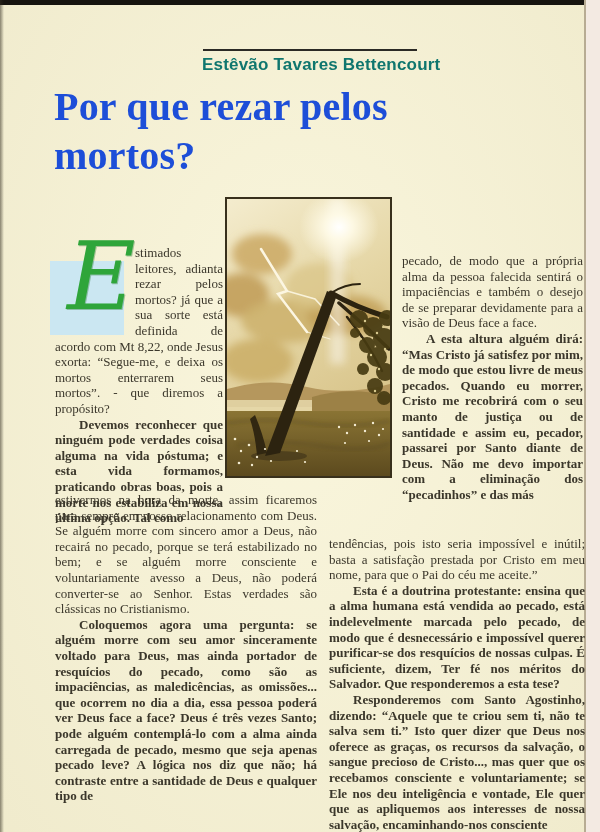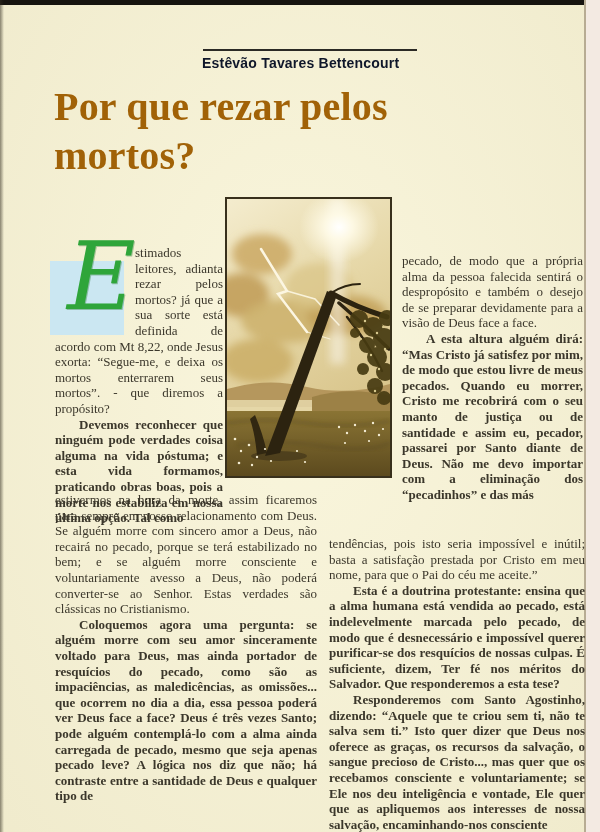--- a/index.html
+++ b/index.html
@@ -15,27 +15,27 @@
   .right-strip{position:absolute;right:0;top:0;width:14px;height:832px;background:#f3eae2;}
   .right-edge-line{position:absolute;right:14px;top:0;width:2px;height:832px;background:#b7ac93;}
   .page-tint{position:absolute;inset:0;pointer-events:none;
     background:radial-gradient(ellipse at 50% 45%, rgba(255,255,255,.10), rgba(120,100,40,.07));}
 
   
   .author-rule{position:absolute;left:203px;top:49px;width:214px;height:2px;background:#2b2a25;}
   .author{
     position:absolute;left:202px;top:55px;width:300px;
     font-family:"Liberation Sans", sans-serif;font-weight:bold;
-    font-size:14px;color:#0f172a;letter-spacing:.2px;
+    font-size:17px;color:#0f766e;letter-spacing:.2px;
   }
 
   
   .title{
     position:absolute;left:54px;top:82px;width:410px;
-    font-size:40px;line-height:49px;font-weight:bold;color:#a16207;
+    font-size:40px;line-height:49px;font-weight:bold;color:#1d4ed8;
     letter-spacing:.2px;margin:0;
   }
 
   
   .txt{
     position:absolute;color:#3b372b;font-size:13px;line-height:15.6px;
     text-align:justify;
   }
   .txt p{margin:0;}
   .txt p.ind{text-indent:24px;font-weight:bold;}
@@ -195,21 +195,21 @@
     </p>
     <p class="ind">Devemos reconhecer que ninguém pode verdades coisa alguma na vida póstuma; e esta vida formamos, praticando obras boas, pois a morte nos estabiliza em nossa última opção. Tal como</p>
   </div>
 
   <div class="txt block-b">
     <p>estivermos na hora da morte, assim ficaremos para sempre em nosso relacionamento com Deus. Se alguém morre com sincero amor a Deus, não recairá no pecado, porque se terá estabilizado no bem; e se alguém morre consciente e voluntariamente avesso a Deus, não poderá converter-se ao Senhor. Estas verdades são clássicas no Cristianismo.</p>
     <p class="ind">Coloquemos agora uma pergunta: se alguém morre com seu amor sinceramente voltado para Deus, mas ainda portador de resquícios do pecado, como são as impaciências, as maledicências, as omissões... que ocorrem no dia a dia, essa pessoa poderá ver Deus face a face? Deus é três vezes Santo; pode alguém contemplá-lo com a alma ainda carregada de pecado, mesmo que seja apenas pecado leve? A lógica nos diz que não; há contraste entre a santidade de Deus e qualquer tipo de</p>
   </div>
 
   <div class="txt block-c">
-    <p>pecado, de modo que a própria alma da pessoa falecida sentirá o despropósito e também o desejo de se preparar devidamente para a visão de Deus face a face.</p>
+    <p>pecado, de modo que a própria alma da pessoa falecida sentirá o impaciências e também o desejo de se preparar devidamente para a visão de Deus face a face.</p>
     <p class="ind">A esta altura alguém dirá: “Mas Cristo já satisfez por mim, de modo que estou livre de meus pecados. Quando eu morrer, Cristo me recobrirá com o seu manto de justiça ou de santidade e assim eu, pecador, passarei por Santo diante de Deus. Não me devo importar com a eliminação dos “pecadinhos” e das más</p>
   </div>
 
   <div class="txt block-d">
     <p>tendências, pois isto seria impossível e inútil; basta a satisfação prestada por Cristo em meu nome, para que o Pai do céu me aceite.”</p>
     <p class="ind">Esta é a doutrina protestante: ensina que a alma humana está vendida ao pecado, está indelevelmente marcada pelo pecado, de modo que é desnecessário e impossível querer purificar-se dos resquícios de nossas culpas. É suficiente, dizem, Ter fé nos méritos do Salvador. Que responderemos a esta tese?</p>
     <p class="ind">Responderemos com Santo Agostinho, dizendo: “Aquele que te criou sem ti, não te salva sem ti.” Isto quer dizer que Deus nos oferece as graças, os recursos da salvação, o sangue precioso de Cristo..., mas quer que os recebamos consciente e voluntariamente; se Ele nos deu inteligência e vontade, Ele quer que as apliquemos aos interesses de nossa salvação, encaminhando-nos consciente</p>
   </div>
 
 </div>

